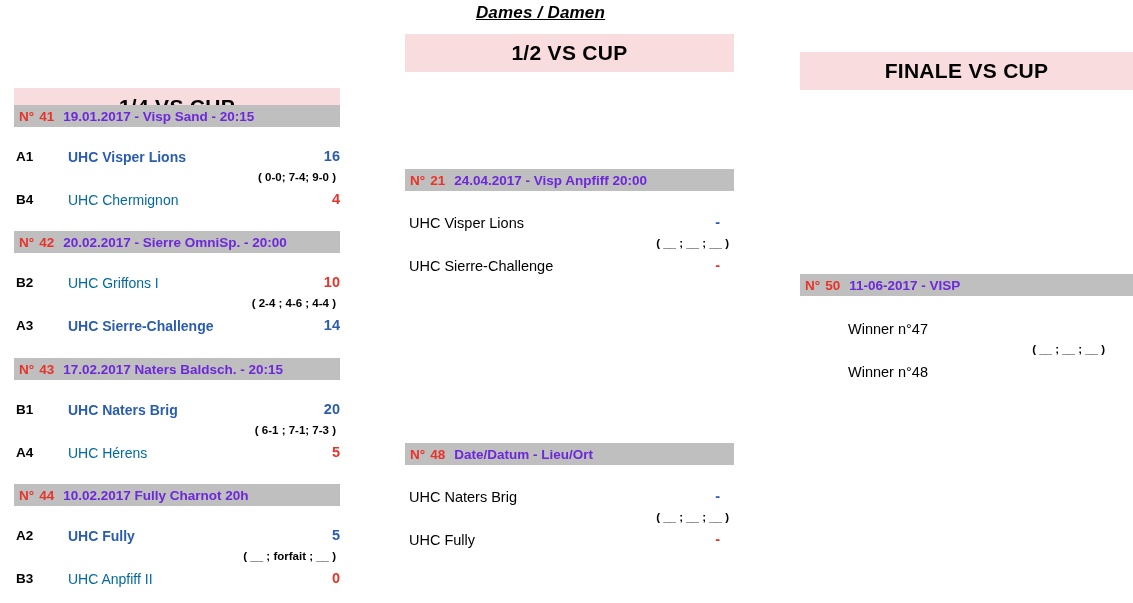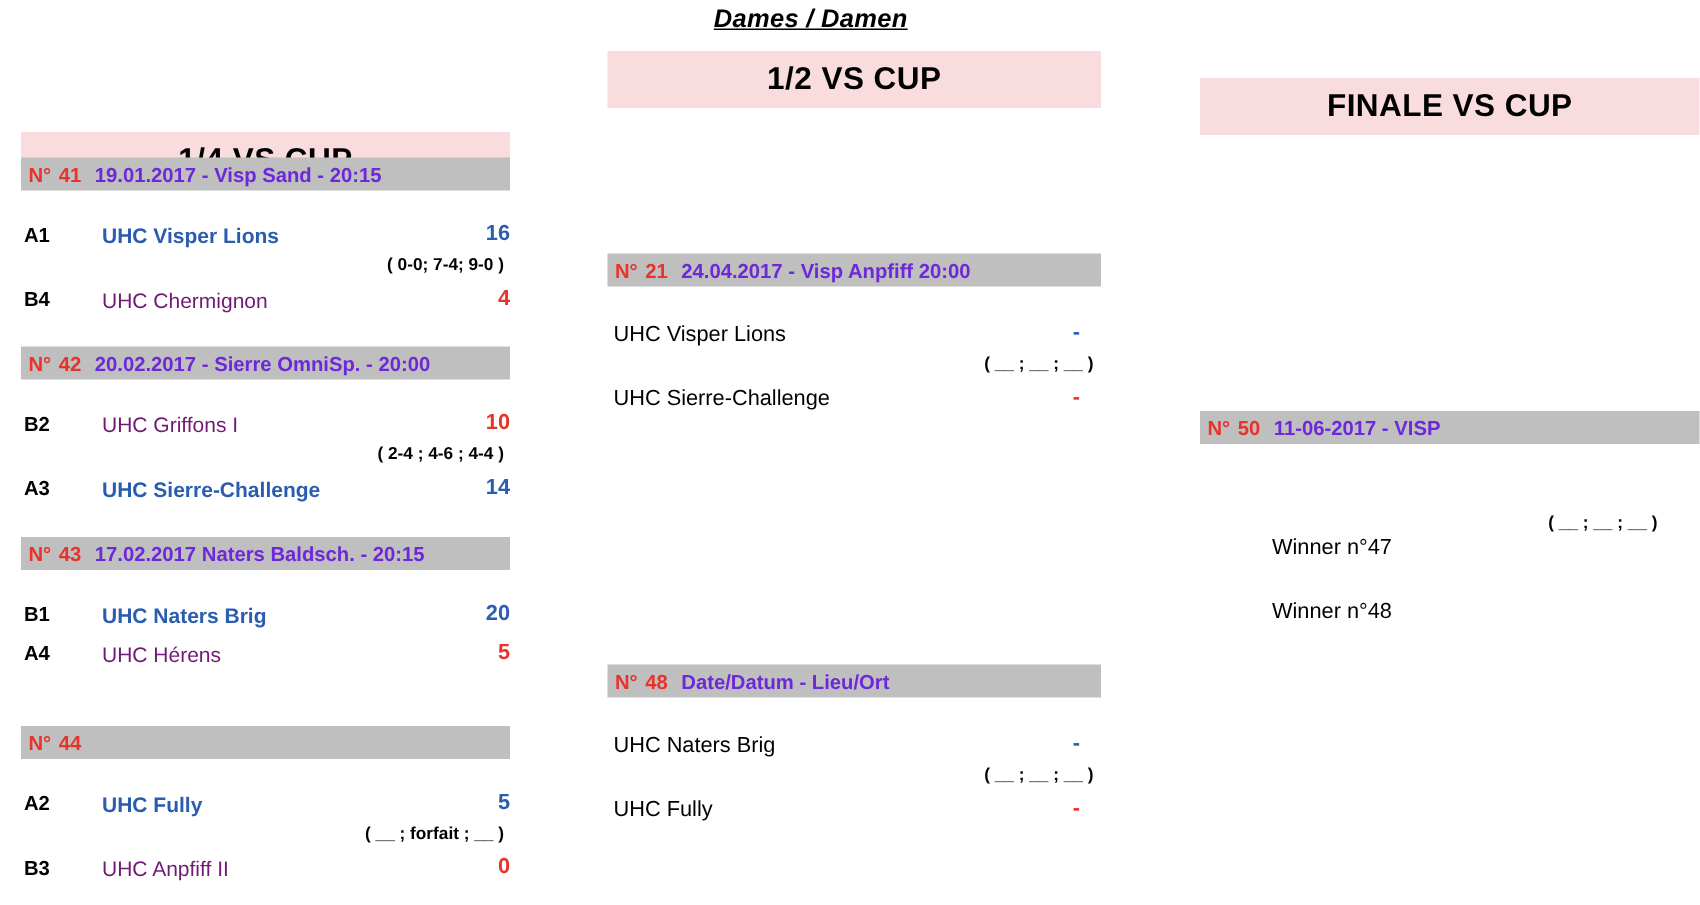--- a/index.html
+++ b/index.html
@@ -106,21 +106,21 @@
     position: absolute;
     left: 54px;
     top: 4px;
     font-size: 14px;
   }
   .team-name.winner {
     color: #2a5cb0;
     font-weight: bold;
   }
   .team-name.plain {
-    color: #701a75;
+    color: #0369a1;
     font-weight: normal;
     text-align: center;
   }
   .team-score {
     position: absolute;
     right: 0px;
     top: 3px;
     width: 60px;
     text-align: right;
     font-size: 14.5px;
@@ -138,21 +138,21 @@
     position: absolute;
     right: 4px;
     top: 0px;
     font-size: 11.5px;
     color: #000000;
     white-space: nowrap;
   }
 
   
   .team-row.noseed .team-name { left: 4px; }
-  .team-row.indent .team-name { left: 48px; margin-top: 36px; }
+  .team-row.indent .team-name { left: 48px; }
   .team-row.indent .team-score { right: 22px; }
   .sets-row.indent .sets-text { right: 28px; }
 
   .team-name.semi {
     color: #000000;
     font-weight: normal;
     font-size: 14.5px;
   }
 </style>
 </head>
@@ -213,31 +213,35 @@
       <span class="match-no-label">N°</span>
       <span class="match-no-num">43</span>
       <span class="match-info">17.02.2017 Naters Baldsch. - 20:15</span>
     </div>
     <div style="height:18px;"></div>
     <div class="team-row">
       <span class="team-seed">B1</span>
       <span class="team-name winner">UHC Naters Brig</span>
       <span class="team-score blue">20</span>
     </div>
+    <div class="sets-row">
+      <span class="sets-text">( 6-1 ; 7-1; 7-3 )</span>
+    </div>
     <div class="team-row">
       <span class="team-seed">A4</span>
       <span class="team-name plain">UHC Hérens</span>
       <span class="team-score red">5</span>
     </div>
   </div>
 
   <div class="match" style="top:484px;">
     <div class="match-bar">
       <span class="match-no-label">N°</span>
       <span class="match-no-num">44</span>
+      <span class="match-info">10.02.2017 Fully Charnot 20h</span>
     </div>
     <div style="height:18px;"></div>
     <div class="team-row">
       <span class="team-seed">A2</span>
       <span class="team-name winner">UHC Fully</span>
       <span class="team-score blue">5</span>
     </div>
     <div class="sets-row">
       <span class="sets-text">( __ ; forfait ; __ )</span>
     </div>

